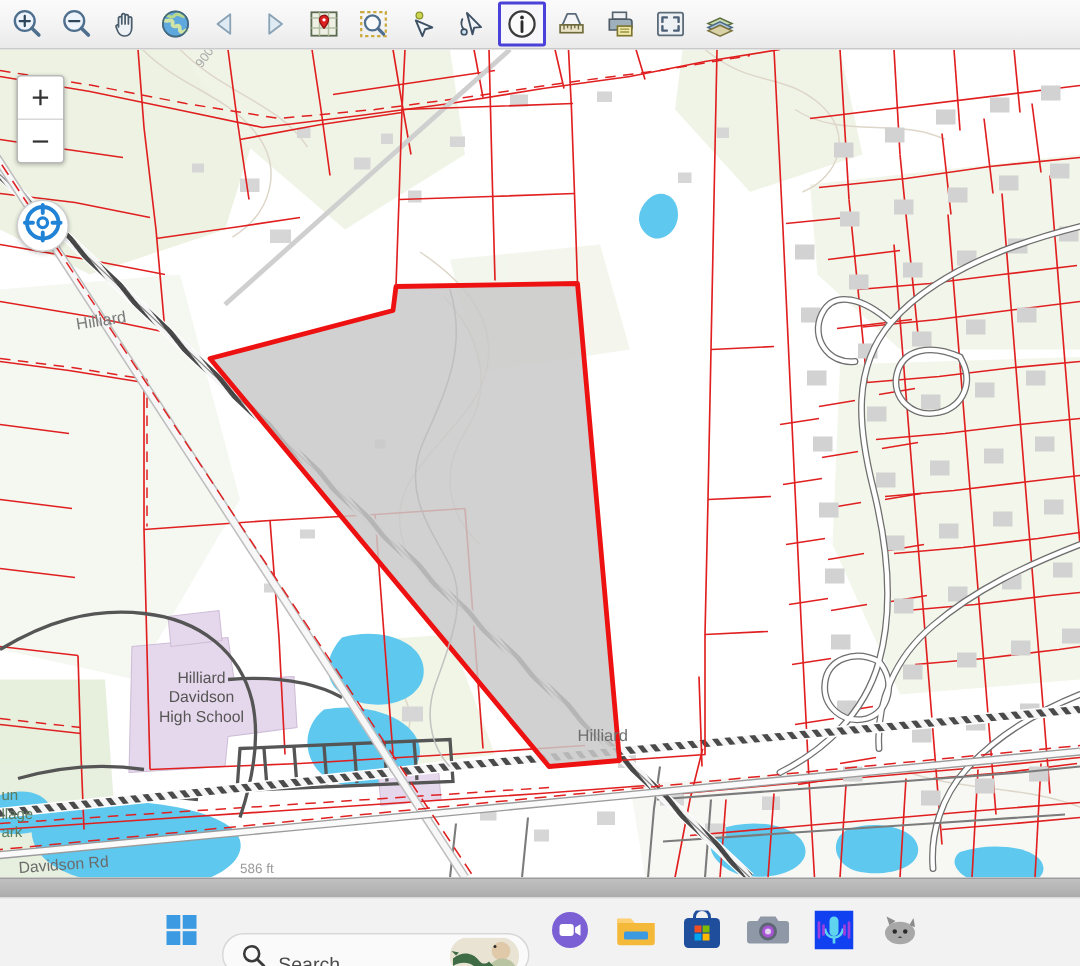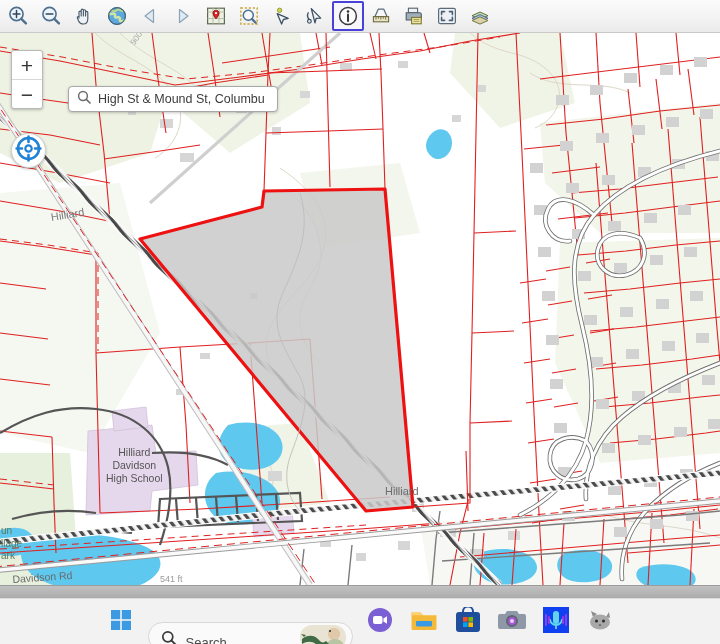--- a/index.html
+++ b/index.html
@@ -676,50 +676,41 @@
       </g>
     </svg>
 
     <div id="map-labels">
         <div class="maplabel" style="left: 50px; top: 178px; font-size: 11px; color: rgb(122, 122, 122); line-height: 1.25; transform: rotate(-9deg); transform-origin: left top;">Hilliard</div>
         <div class="maplabel" style="left: 385px; top: 452px; font-size: 11px; color: rgb(110, 110, 110); line-height: 1.25;">Hilliard</div>
         <div class="maplabel" style="left: 106px; top: 413px; font-size: 10.5px; color: rgb(85, 85, 85); line-height: 1.25; white-space: pre; text-align: center;">Hilliard
 Davidson
 High School</div>
         <div class="maplabel" style="left: 12px; top: 540px; font-size: 10.5px; color: rgb(107, 107, 107); line-height: 1.25; transform: rotate(-4deg); transform-origin: left top;">Davidson Rd</div>
-        <div class="maplabel" style="left: 160px; top: 541px; font-size: 9px; color: rgb(154, 154, 154); line-height: 1.25;">541 ft</div>
+        <div class="maplabel" style="left: 160px; top: 541px; font-size: 9px; color: rgb(154, 154, 154); line-height: 1.25;">586 ft</div>
         <div class="maplabel" style="left: 128px; top: 8px; font-size: 8.5px; color: rgb(169, 169, 169); line-height: 1.25; transform: rotate(-55deg); transform-origin: left top;">900 ft</div>
         <div class="maplabel" style="left: 1px; top: 492px; font-size: 10px; color: rgb(92, 122, 92); line-height: 1.25; white-space: pre; ">un
 llage
 ark</div>
       </div>
 
     <div id="zoomctl">
       <div>+</div>
       <div>−</div>
     </div>
 
     <div id="locatebtn">
       <span>
       <svg width="27" height="27" viewBox="0 0 27 27">
         <circle cx="13.5" cy="13.5" r="10.5" fill="none" stroke="#2183d6" stroke-width="2.6"></circle>
         <circle cx="13.5" cy="13.5" r="3.2" fill="none" stroke="#2183d6" stroke-width="2.2"></circle>
         <path d="M13.5 1.6v5.4M13.5 20v5.4M1.6 13.5h5.4M20 13.5h5.4" stroke="#2183d6" stroke-width="2.6" stroke-linecap="round"></path>
       </svg></span>
     </div>
 
-    <div id="searchbox">
-      <span class="sicon">
-        <svg width="14" height="14" viewBox="0 0 14 14">
-          <circle cx="6" cy="6" r="4.4" fill="none" stroke="#6d6d6d" stroke-width="1.5"></circle>
-          <path d="M9.3 9.3 L13 13" stroke="#6d6d6d" stroke-width="1.7" stroke-linecap="round"></path>
-        </svg>
-      </span>
-      <span class="stext" title="Find address or place">High St &amp; Mound St, Columbu</span>
-    </div>
   </div>
 
   <div id="statusbar"></div>
 
   <div id="taskbar">
     <div id="tbinner">
 
       <div class="tbicon">
         <span>
         <svg width="22" height="22" viewBox="0 0 22 22">

